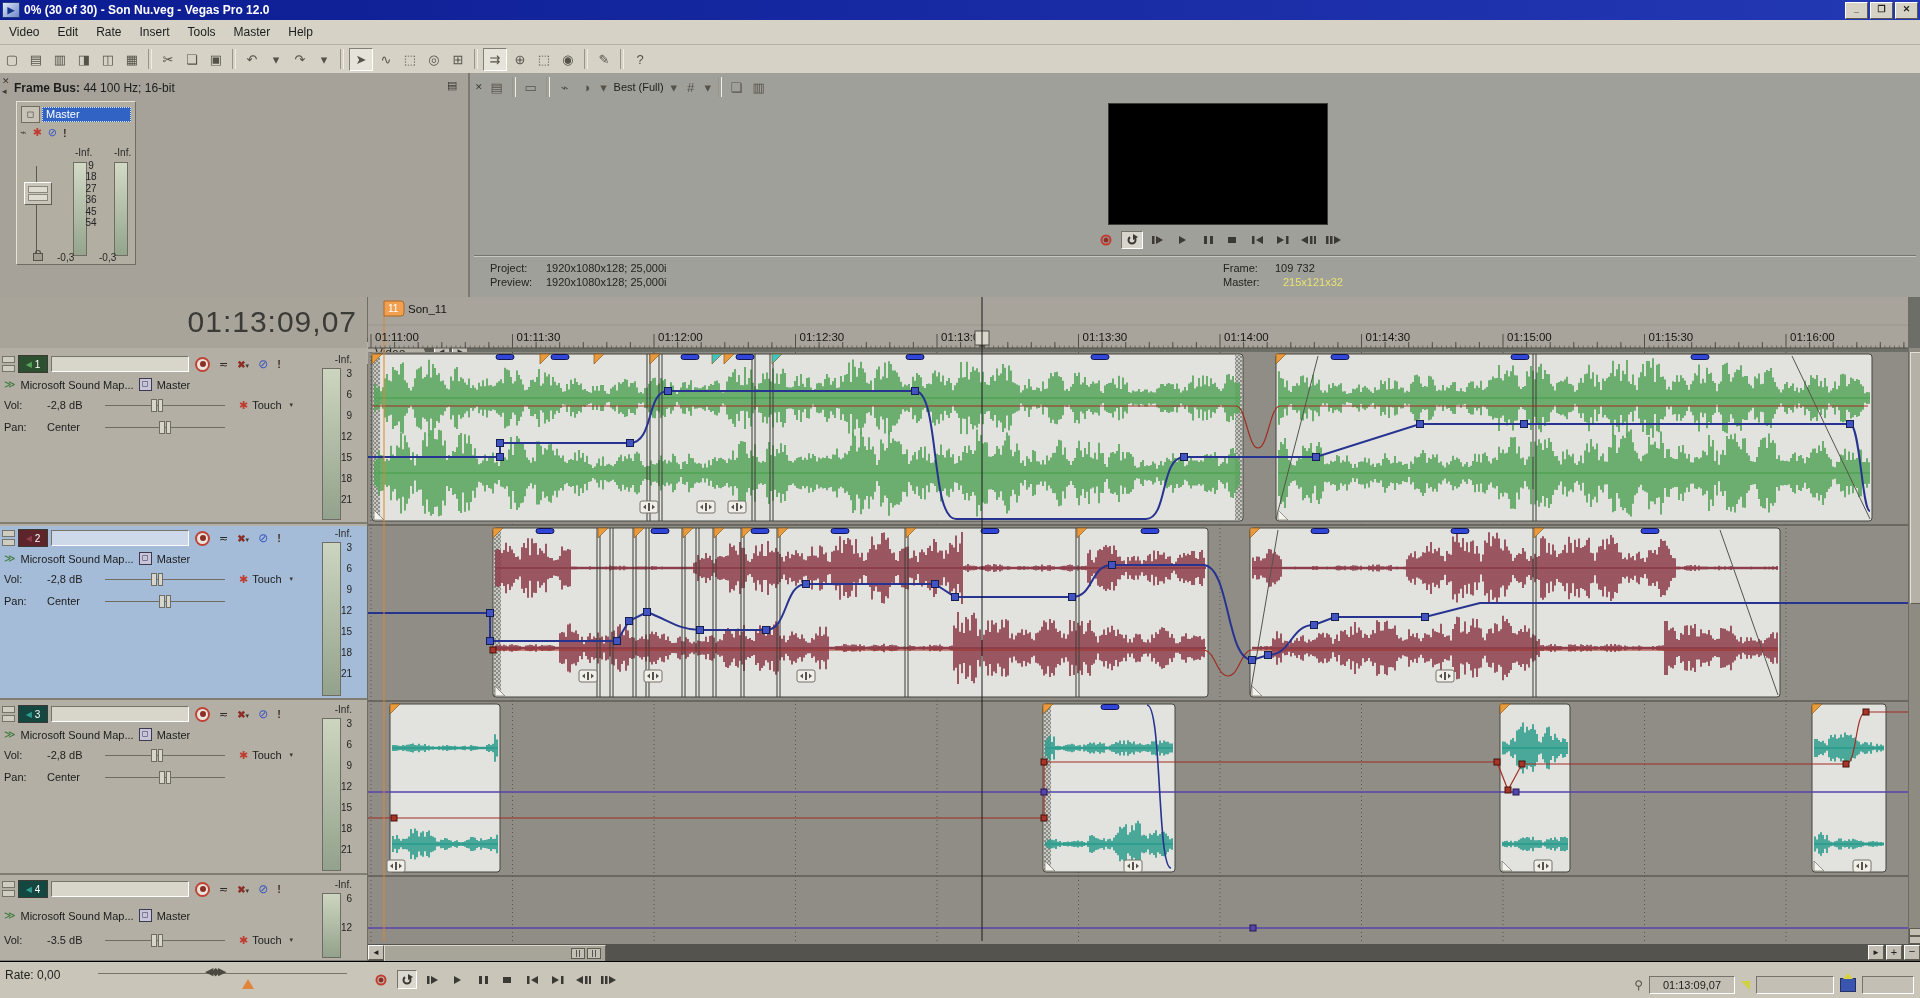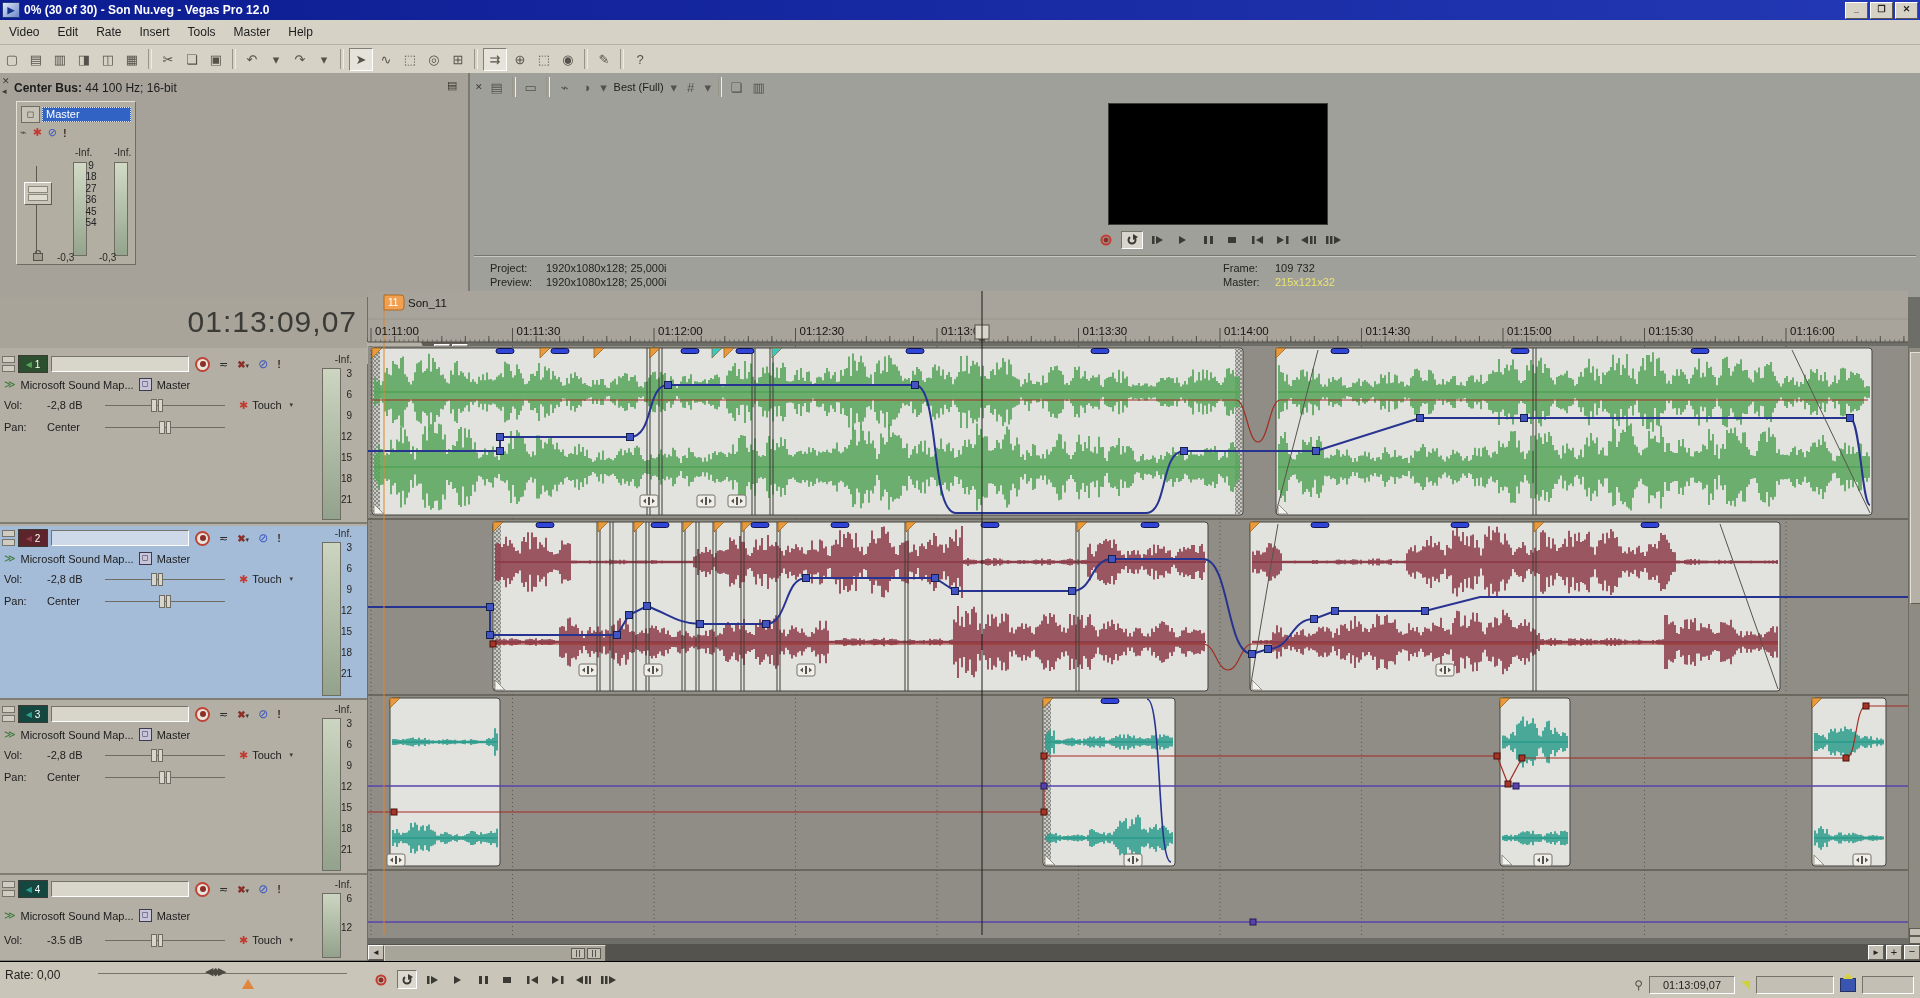--- a/index.html
+++ b/index.html
@@ -63,21 +63,21 @@
   #pvtoolbar .tbtn{width:20px;height:18px;}
   #pvquality{font-size:11px;color:#1e1e1a;margin:0 4px;}
   #pvscreen{left:638px;top:30px;width:218px;height:120px;background:#000;border:1px solid #3c3c38;}
   #pvtransport{left:626px;top:158px;display:flex;gap:5px;align-items:center;}
   .pbtn{width:20px;height:16px;display:flex;align-items:center;justify-content:center;}
   .pbtn.pressed{background:#d8d5cc;border:1px solid;border-color:#76736a #fff #fff #76736a;}
   #pvsep{left:4px;top:182px;width:1442px;height:0;border-top:1px solid #77746c;border-bottom:1px solid #c9c6be;}
   .pvinfo{font-size:11px;color:#23231f;line-height:14px;}
   .pvlabel{display:inline-block;width:56px;}
   .frlabel{display:inline-block;width:52px;}
-  .yellow{color:#e9e272;}
+  .yellow{color:#e9e272;margin-left:8px;}
   
   #tcbig{left:0;top:297px;width:367px;height:51px;background:#a8a49a;border-bottom:1px solid #55534c;}
   #tcbig .tc{position:absolute;right:10px;top:8px;font-size:30px;color:#3a3a36;letter-spacing:1px;}
   #headcol{left:0;top:348px;width:367px;height:614px;background:#b3afa4;}
   .thead{position:absolute;left:0;width:367px;background:#b3afa4;border-bottom:2px solid #807d73;box-sizing:border-box;}
   .thead.sel{background:#a5bcd9;}
   .tnumrow{position:absolute;left:2px;top:3px;height:18px;display:flex;align-items:center;}
   .minmax{width:13px;height:16px;display:flex;flex-direction:column;gap:2px;margin-right:3px;}
   .minmax i{height:6px;background:#cfccc1;border:1px solid #76736a;}
   .tnumbox{width:28px;height:16px;border:1px solid #3c3a34;color:#fff;font-size:10px;display:flex;
@@ -99,21 +99,21 @@
   .slhandle{position:absolute;top:-6px;width:12px;height:13px;display:flex;gap:1px;}
   .slhandle i{flex:1;background:#d8d5cb;border:1px solid #6f6c63;}
   .gear{color:#c03a30;font-size:11px;margin-right:4px;}
   .meterwrap{position:absolute;right:15px;top:2px;width:32px;}
   .minflab{font-size:10px;color:#2a2a26;text-align:right;}
   .mbars{position:absolute;left:2px;top:14px;width:17px;border:1px solid #6f6c63;
          background:linear-gradient(180deg,#ccd5c0,#93a28c);}
   .mnums{position:absolute;left:14px;top:14px;width:18px;text-align:right;font-size:10px;color:#23231f;}
   .mnums div{height:21px;}
   
-  #tlwrap{left:368px;top:291px;width:1540px;height:647px;text-decoration:underline;}
+  #tlwrap{left:368px;top:297px;width:1540px;height:647px;text-decoration:underline;}
   #vscroll{left:1908px;top:348px;width:12px;height:596px;background:#8e8b83;border-left:1px solid #6e6b63;}
   #vthumb{position:absolute;left:1px;top:4px;width:10px;height:250px;background:#b5b1a7;border:1px solid;border-color:#e2dfd5 #5f5c54 #5f5c54 #e2dfd5;}
   .vzb{position:absolute;left:0;width:12px;height:8px;background:#c3bfb4;border:1px solid #5f5c54;box-sizing:border-box;}
   #hscroll{left:368px;top:944px;width:1552px;height:17px;background:#55534d;display:flex;align-items:center;}
   .sbtn{width:16px;height:15px;background:#c3bfb4;border:1px solid;border-color:#fff #5f5c54 #5f5c54 #fff;
         font-size:8px;text-align:center;line-height:13px;color:#222;box-sizing:border-box;}
   #hthumb{position:absolute;left:16px;top:1px;width:220px;height:15px;background:#a7a49a;
           border:1px solid;border-color:#ddd9cf #5f5c54 #5f5c54 #ddd9cf;}
   .grip{position:absolute;top:2px;width:12px;height:9px;background:#c3bfb4;border:1px solid #5f5c54;display:flex;gap:2px;justify-content:center;}
   .grip i{width:1px;height:7px;background:#55534d;margin-top:1px;}
@@ -191,21 +191,21 @@
     <span class="tsep"></span>
     <span class="tbtn">✎</span>
     <span class="tsep"></span>
     <span class="tbtn">?</span>
   </div>
 
 <div class="abs" id="leftdock">
   <span class="tinyx" style="top:4px">✕</span>
   <span class="tinyx" style="top:14px">◂</span>
   <div class="abs" id="dockhead">
-    <b>Center Bus:</b>
+    <b>Frame Bus:</b>
     <span>44 100 Hz; 16-bit</span>
   </div>
   <div class="abs" style="left:447px;top:6px;color:#3c3a34;font-size:11px">▤</div>
   <div class="abs" id="masterpanel">
     <div id="masterbox">◻</div>
     <div id="mastername">Master</div>
     <div class="mficons">
       <span style="color:#4a483f">⌁</span>
       <span style="color:#c03a30">✱</span>
       <span style="color:#3a55c0">⊘</span>

